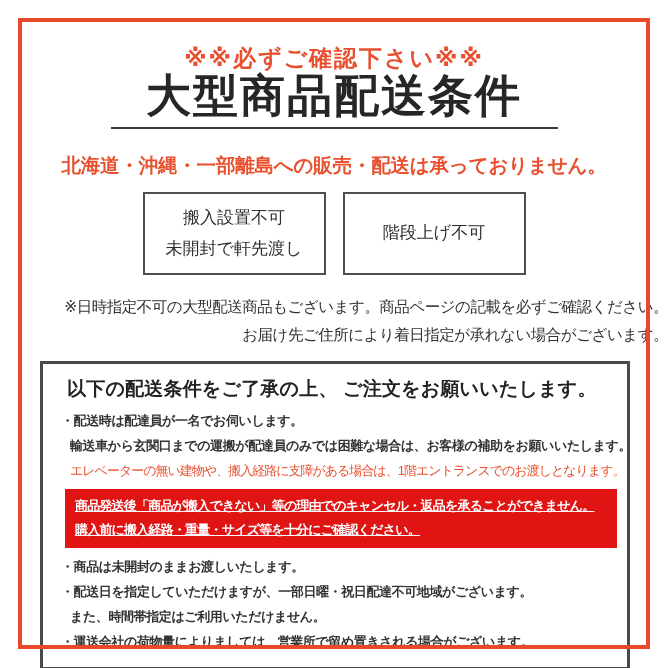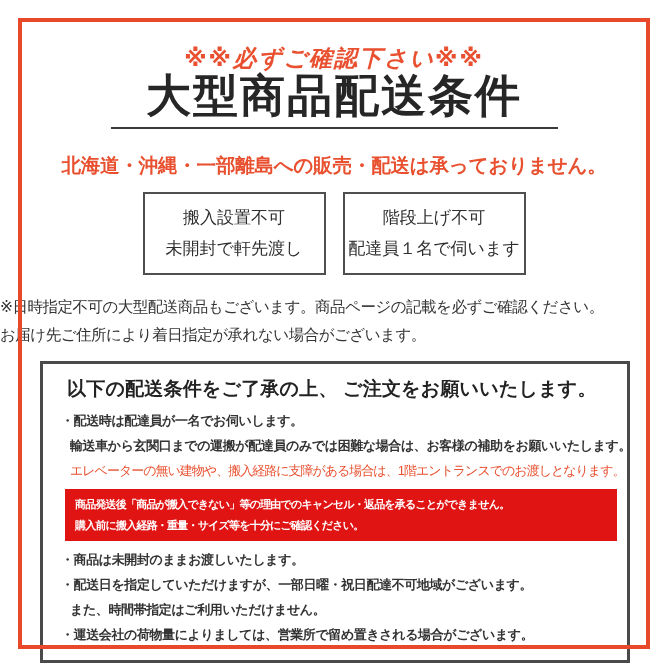--- a/index.html
+++ b/index.html
@@ -18,21 +18,21 @@
   }
   .poster{position:absolute;inset:0;}
   .frame{
     position:absolute;left:18px;top:18px;right:18px;bottom:19px;
     border:4px solid var(--accent-orange);
     pointer-events:none;
   }
   .top-note{
     margin-top:45px;text-align:center;
     color:var(--red-text);font-size:23px;font-weight:700;letter-spacing:2px;
-    line-height:1.15;white-space:nowrap;font-style:italic;
+    line-height:1.15;white-space:nowrap;
   }
   .title{
     text-align:center;
     font-size:45px;font-weight:600;letter-spacing:2px;
     color:#262626;line-height:1.12;white-space:nowrap;
   }
   .title-underline{
     width:447px;height:0;border-top:2px solid #3a3a3a;
     margin:5px auto 0 auto;
   }
@@ -44,21 +44,21 @@
   .boxes-row{
     margin-top:15px;display:flex;justify-content:center;gap:17px;
   }
   .cond-box{
     width:179px;height:79px;border:2px solid var(--box-border);
     display:flex;flex-direction:column;justify-content:center;align-items:center;
     font-size:17px;font-weight:500;color:#2e2e2e;line-height:1.8;
     text-align:center;white-space:nowrap;
   }
   .mid-note{
-    margin-top:18px;text-align:left;
+    margin-top:18px;text-align:right;
     font-size:15.5px;font-weight:500;color:#333333;
     line-height:1.78;letter-spacing:-0.5px;white-space:nowrap;
   }
   .panel{
     margin:13px 38px 0 40px;
     border:3px solid #4a4a4a;
     padding:9px 8px 12px 12px;
     box-sizing:border-box;
   }
   .panel-heading{
@@ -69,23 +69,23 @@
     font-size:13px;font-weight:700;color:#333333;
     line-height:1.92;letter-spacing:-0.4px;white-space:nowrap;
     padding-left:6px;
   }
   .p-item.indent{padding-left:15px;}
   .p-item.red{
     color:var(--red-text);font-weight:400;letter-spacing:-1px;
   }
   .alert-box{
     background:var(--alert-bg);color:var(--alert-text);
-    font-size:11px;font-weight:700;line-height:1.85;
+    font-size:13px;font-weight:700;line-height:1.85;
     letter-spacing:-0.8px;white-space:nowrap;
-    padding:5px 6px 6px 10px;margin:5px 2px 7px 10px;
+    padding:5px 6px 6px 10px;margin:5px 2px 7px 10px;text-decoration:underline;
   }
 </style>
 </head>
 <body>
 
 <div class="poster">
 
   <div class="frame"></div>
 
   <div class="top-note">※※必ずご確認下さい※※</div>
@@ -96,21 +96,20 @@
 
   <div class="region-note">北海道・沖縄・一部離島への販売・配送は承っておりません。</div>
 
   <div class="boxes-row">
     <div class="cond-box">
       <div>搬入設置不可</div>
       <div>未開封で軒先渡し</div>
     </div>
     <div class="cond-box">
       <div>階段上げ不可</div>
-      <div>配達員１名で伺います</div>
     </div>
   </div>
 
   <div class="mid-note">
     <div>※日時指定不可の大型配送商品もございます。商品ページの記載を必ずご確認ください。</div>
     <div>お届け先ご住所により着日指定が承れない場合がございます。</div>
   </div>
 
   <div class="panel">
     <div class="panel-heading">以下の配送条件をご了承の上、 ご注文をお願いいたします。</div>

